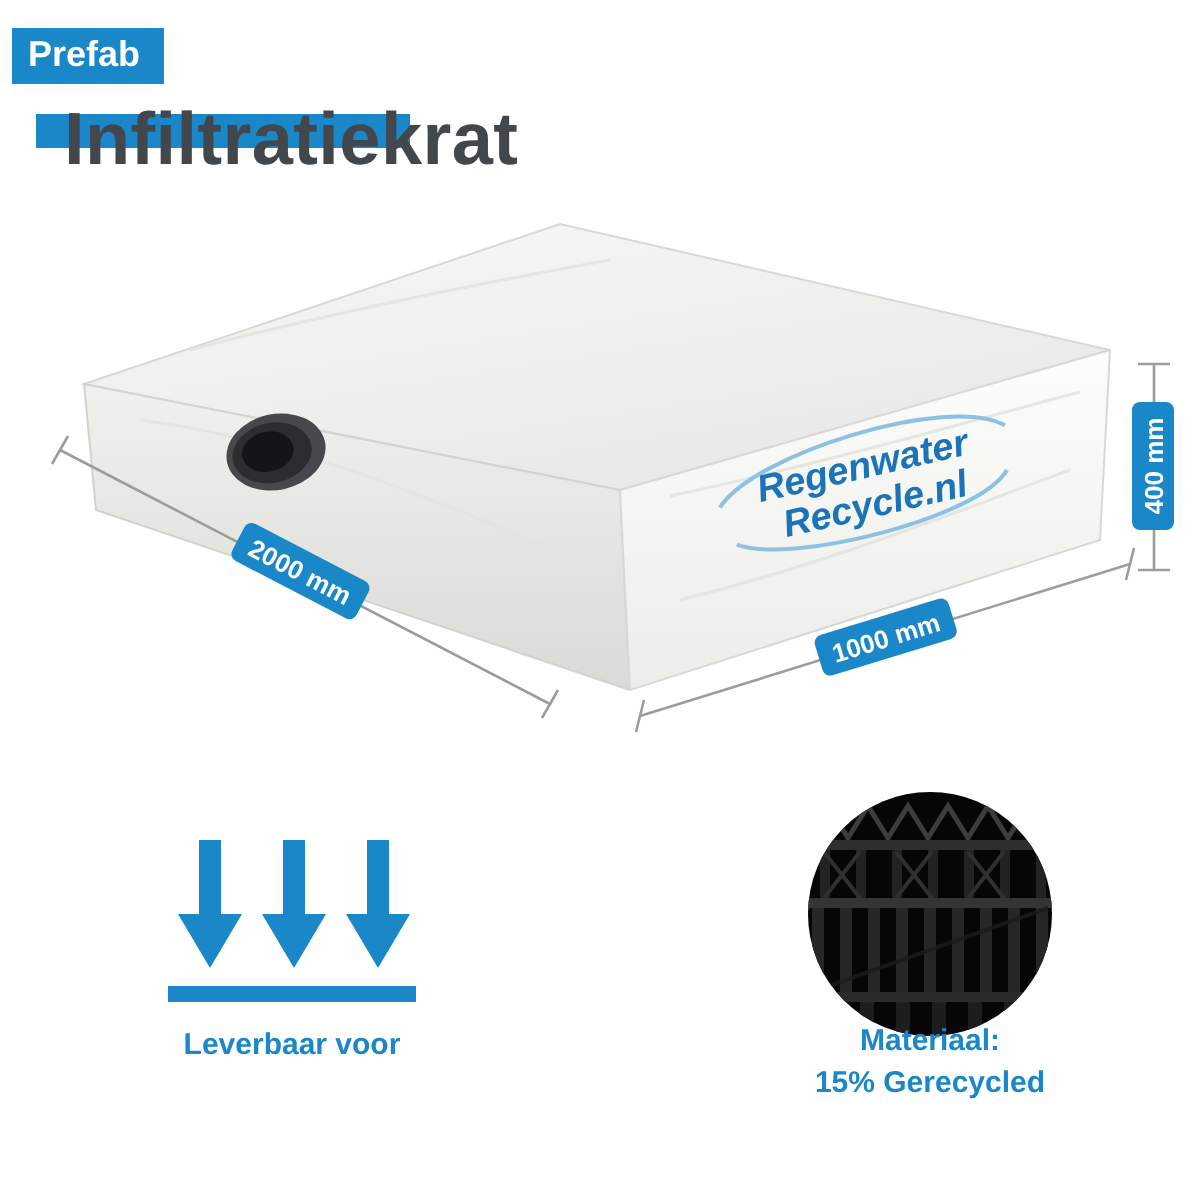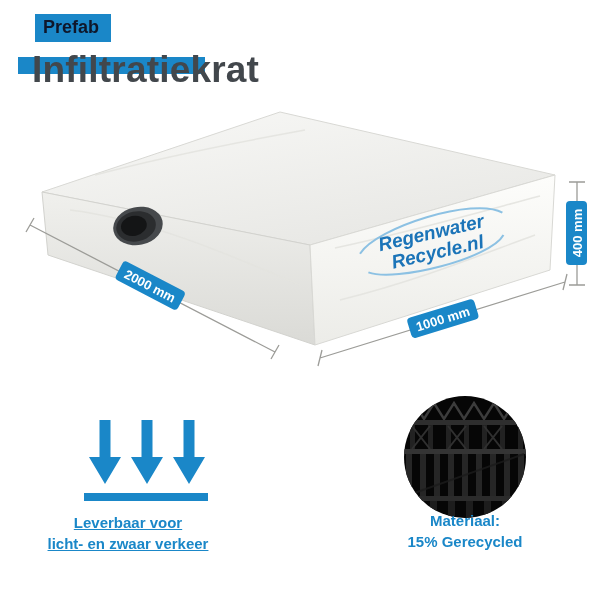--- a/index.html
+++ b/index.html
@@ -11,42 +11,42 @@
   body{
     width:600px;height:600px;background:#ffffff;
     font-family:"Liberation Sans",sans-serif;
     position:relative;overflow:hidden;
   }
   .page{position:absolute;inset:0;width:600px;height:600px;}
   .stage{position:absolute;left:0;top:0;}
 
   
   .eyebrow{
-    position:absolute;left:35px;top:14px;z-index:2;
-    background:var(--accent);color:#0f172a;
+    position:absolute;left:6px;top:14px;z-index:2;
+    background:var(--accent);color:#ffffff;
     font-size:18px;font-weight:bold;
     padding:3px 12px 4px 8px;
   }
   .title-underline{
     position:absolute;left:18px;top:57px;z-index:1;
     width:187px;height:17px;background:var(--accent);
   }
   .title{
     position:absolute;left:16px;top:33px;z-index:2;margin:16px;
     font-size:37px;font-weight:bold;color:var(--title-text);
     letter-spacing:0.2px;white-space:nowrap;
   }
 
   
   .caption{
     position:absolute;text-align:center;
     color:var(--accent);font-weight:bold;
     font-size:15px;line-height:21px;
   }
-  .caption-traffic{left:8px;top:512px;width:240px;text-decoration:underline;}
+  .caption-traffic{left:26px;top:512px;width:240px;}
   .caption-material{left:365px;top:510px;width:200px;}
 
   
   svg text{font-family:"Liberation Sans",sans-serif;}
   .logo-text{fill:var(--logo-blue);font-size:19px;font-weight:bold;font-style:italic;}
   .dim-line{stroke:#9c9c98;stroke-width:1.3;fill:none;}
   .dim-badge rect{fill:var(--accent);}
   .dim-badge text{fill:#ffffff;font-size:13px;font-weight:bold;text-anchor:middle;}
   .accent-fill path,.accent-fill rect{fill:var(--accent);}
 </style>
@@ -169,21 +169,20 @@
             <rect x="466" y="501" width="7" height="20"></rect>
             <rect x="484" y="501" width="7" height="20"></rect>
             <rect x="502" y="501" width="7" height="20"></rect>
         </g>
       </g>
     </g>
   </svg>
 
   <div class="caption caption-traffic">
     <div>Leverbaar voor</div>
-    <div>licht- en zwaar verkeer</div>
   </div>
 
   <div class="caption caption-material">
     <div>Materiaal:</div>
     <div>15% Gerecycled</div>
   </div>
 
 </div>
 
 </body></html>

